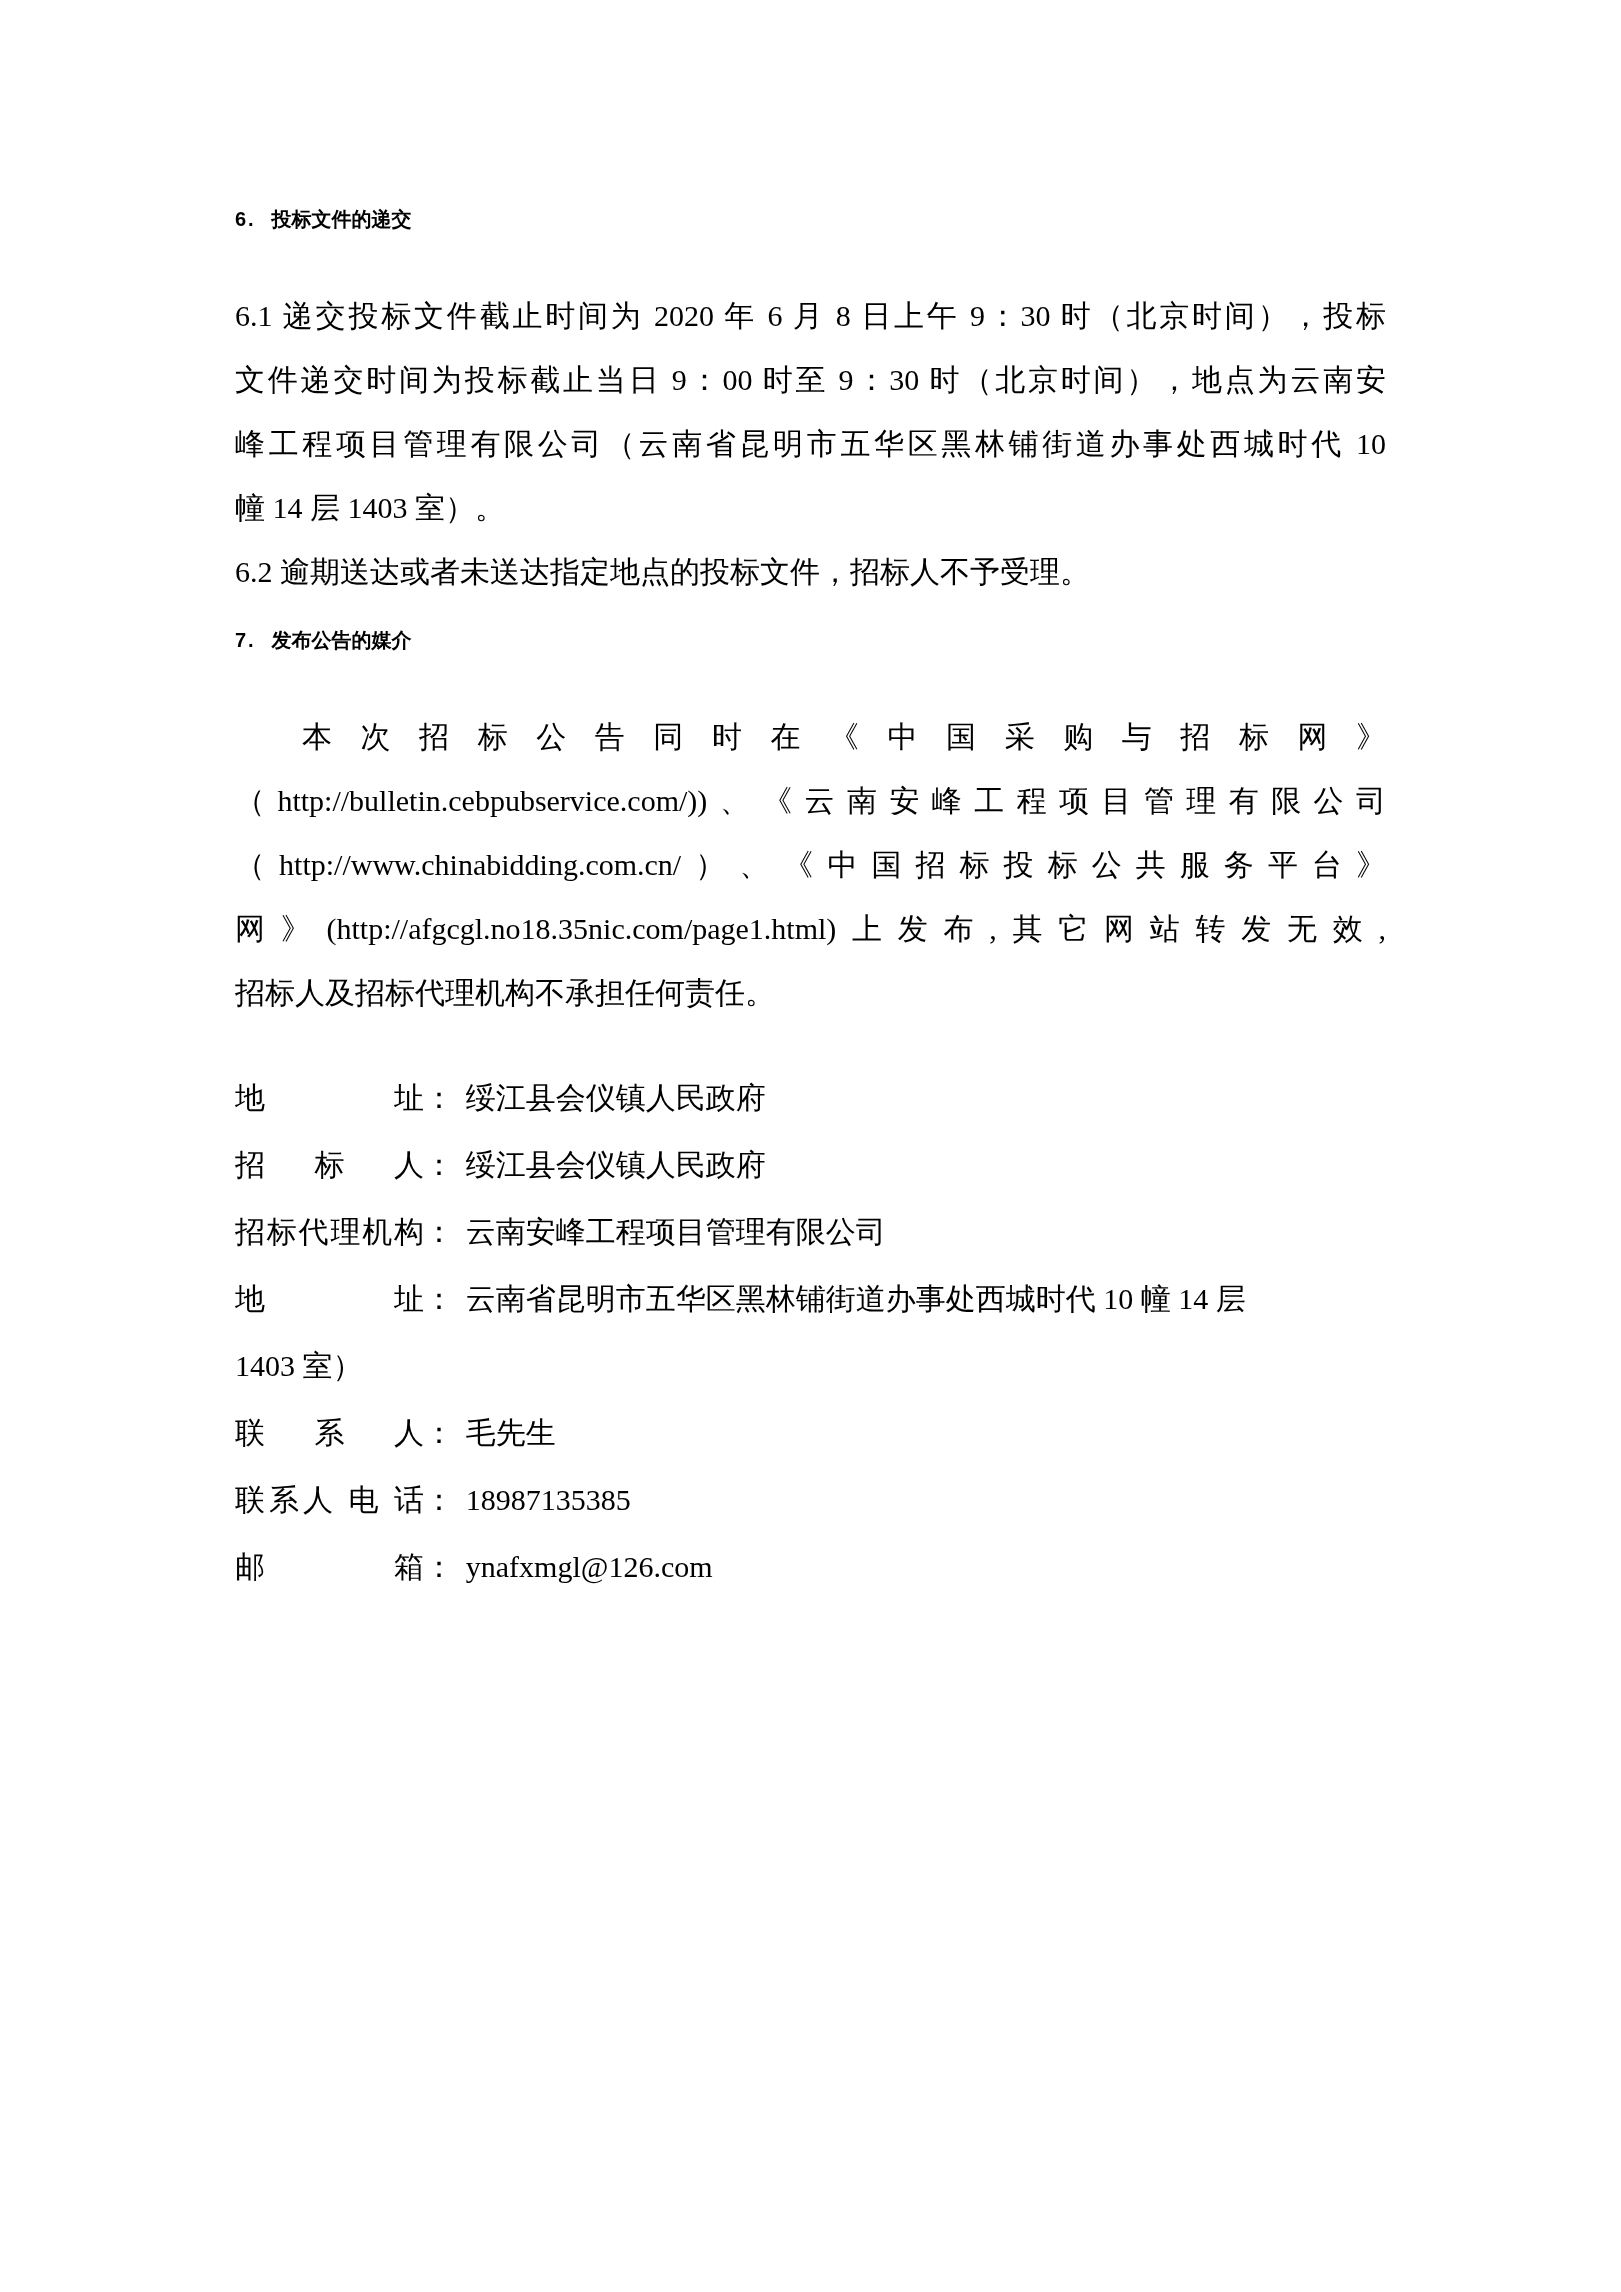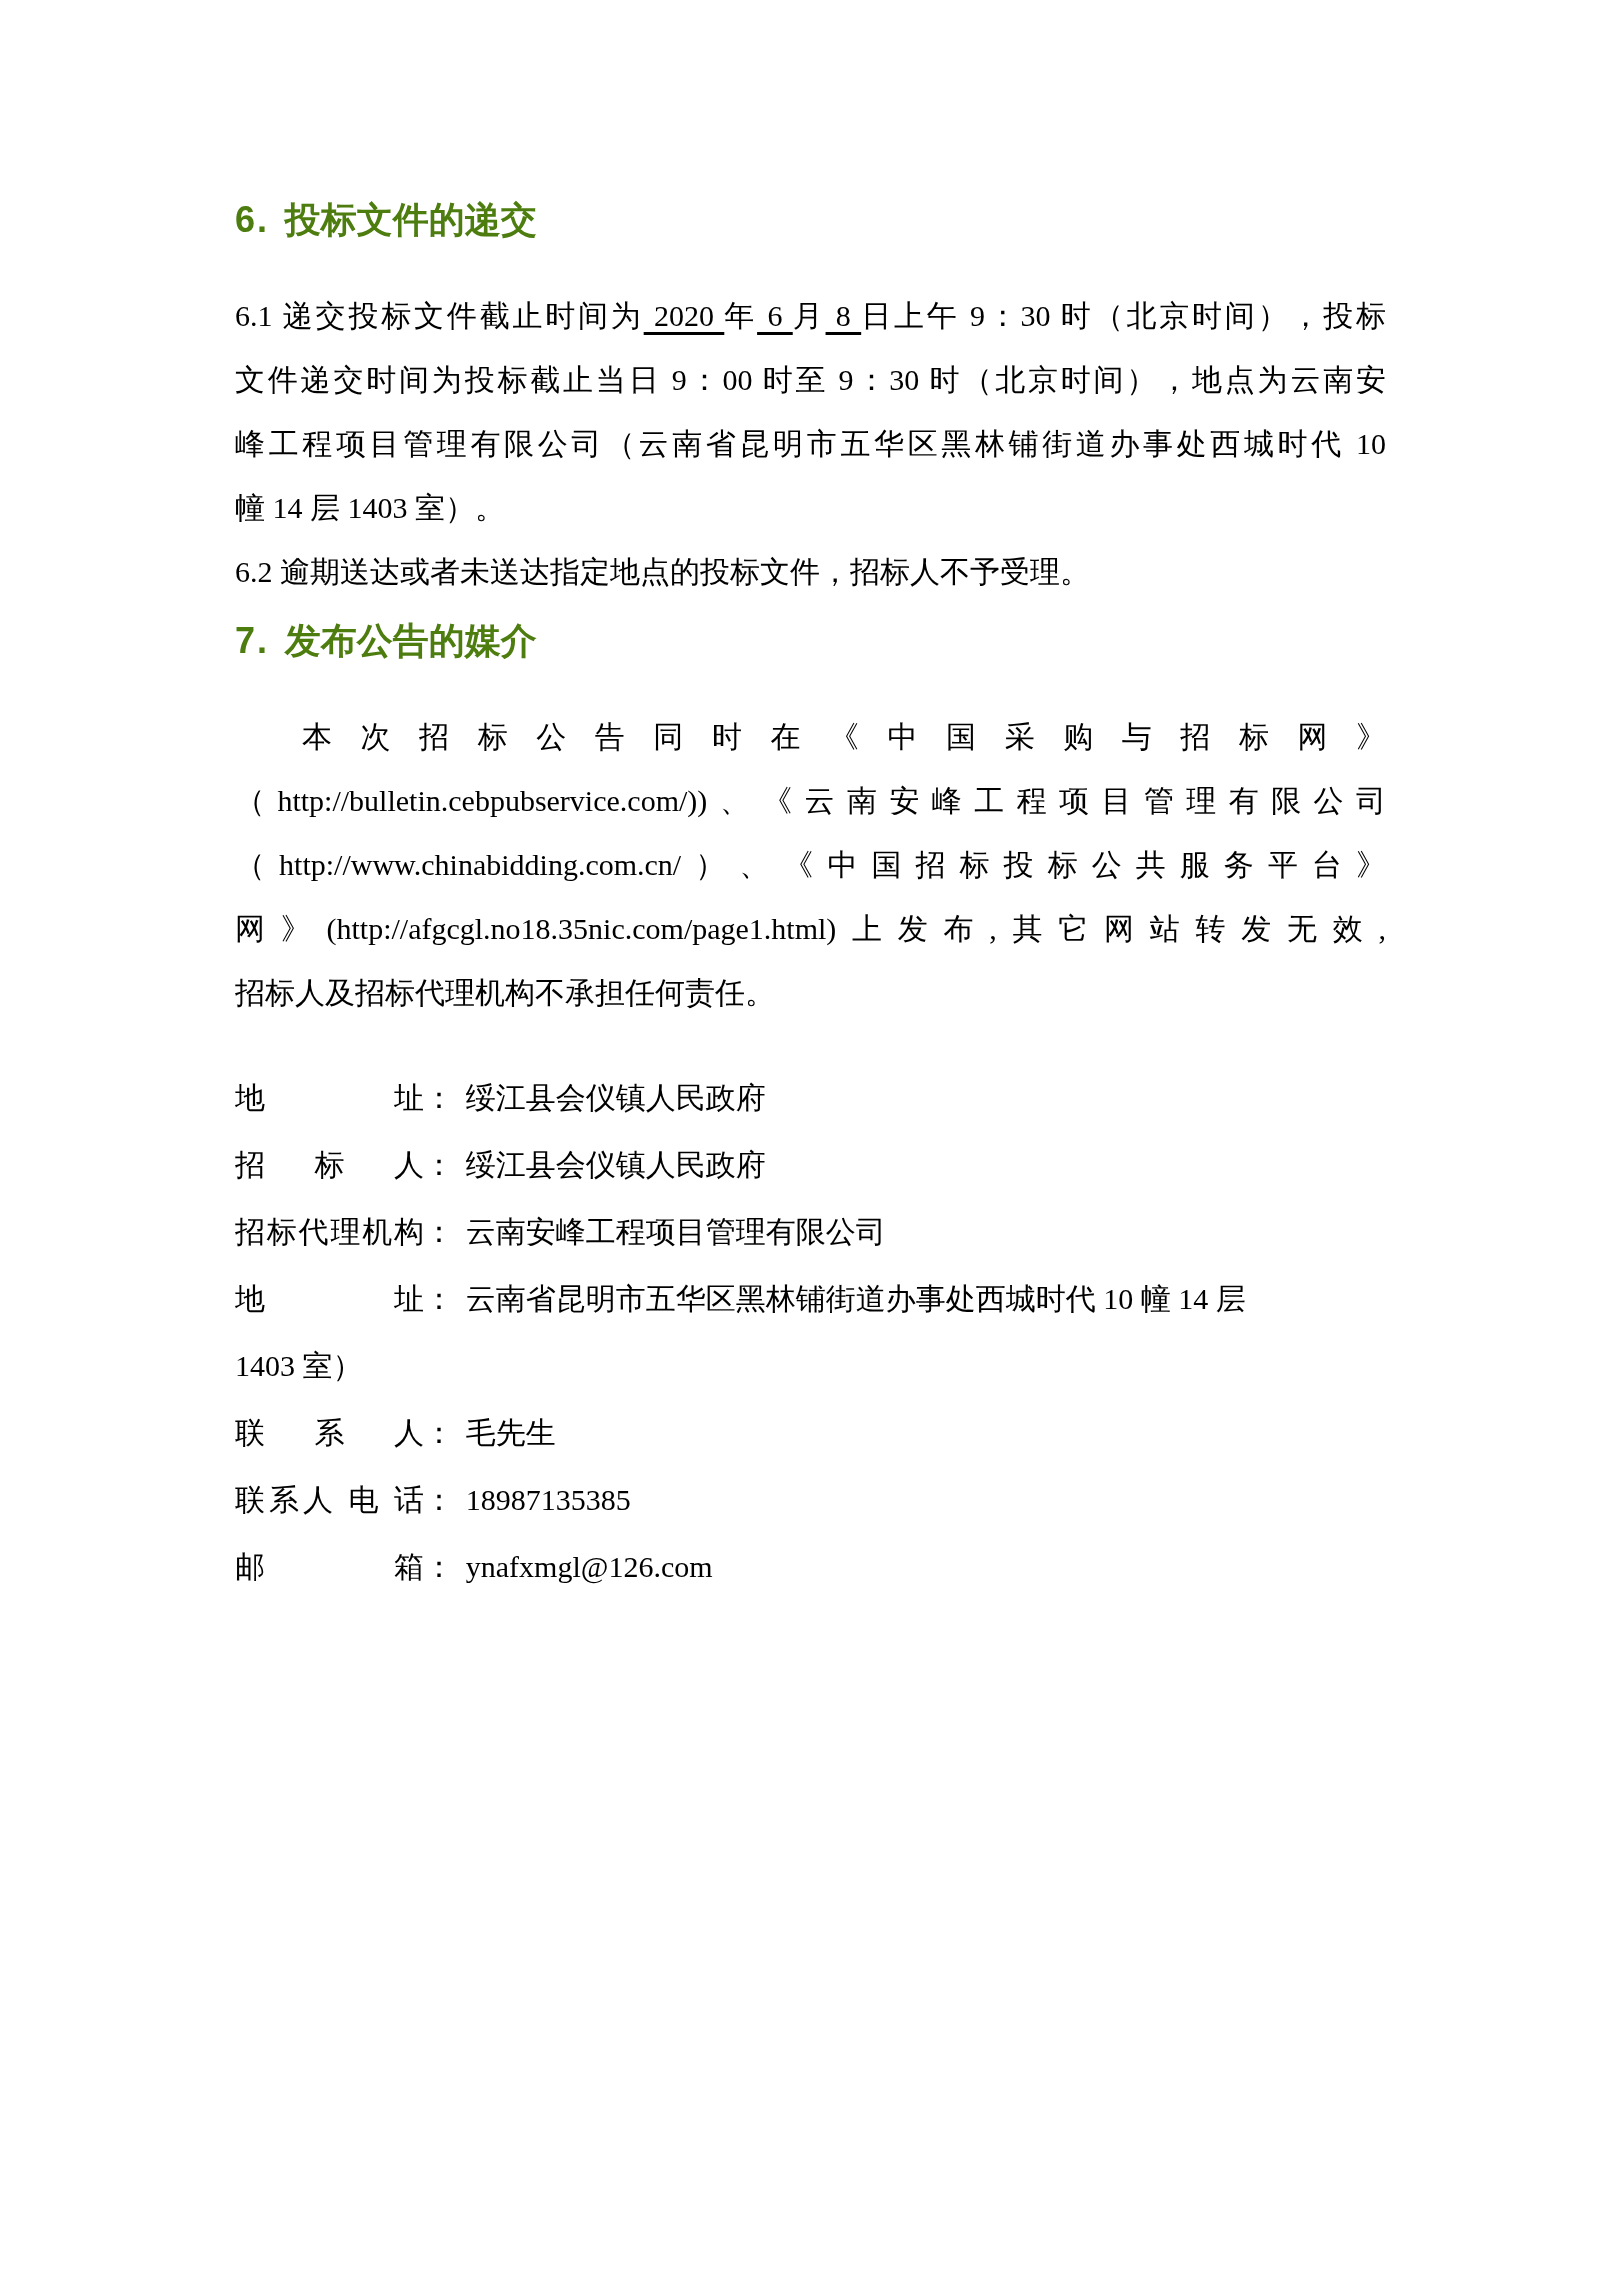--- a/index.html
+++ b/index.html
@@ -17,38 +17,38 @@
     box-sizing: border-box;
     padding: 196px 235px 0 235px;
     font-family: "Liberation Serif", "DejaVu Serif", serif;
     font-size: 30px;
     overflow: hidden;
   }
   .heading {
     margin: 0;
     font-family: "Liberation Sans", "DejaVu Sans", sans-serif;
     font-weight: bold;
-    font-size: 36px;
+    font-size: 20px;
     line-height: 47px;
-    color: #4d7c0f;
+    color: #000000;
   }
   .heading .hnum { margin-right: 15.7px; letter-spacing: 2px; }
   .h-after { margin-bottom: 41px; }
   .h-before { margin-top: 13px; }
   .para { margin: 0; }
   .line {
     line-height: 64px;
     min-height: 64px;
   }
   .jl {
     text-align: justify;
     text-align-last: justify;
   }
   .indent { text-indent: 67px; }
-  .u-wrap .u { text-decoration: underline; text-underline-offset: 5.9px; margin-top: 32px; }
+  .u-wrap .u { text-underline-offset: 5.9px; margin-top: 32px; }
   .contact { margin-top: 39px; }
   .crow {
     line-height: 67px;
     min-height: 67px;
     white-space: nowrap;
   }
   .clabel {
     display: inline-block;
     width: 6.3em;
     text-align: justify;

